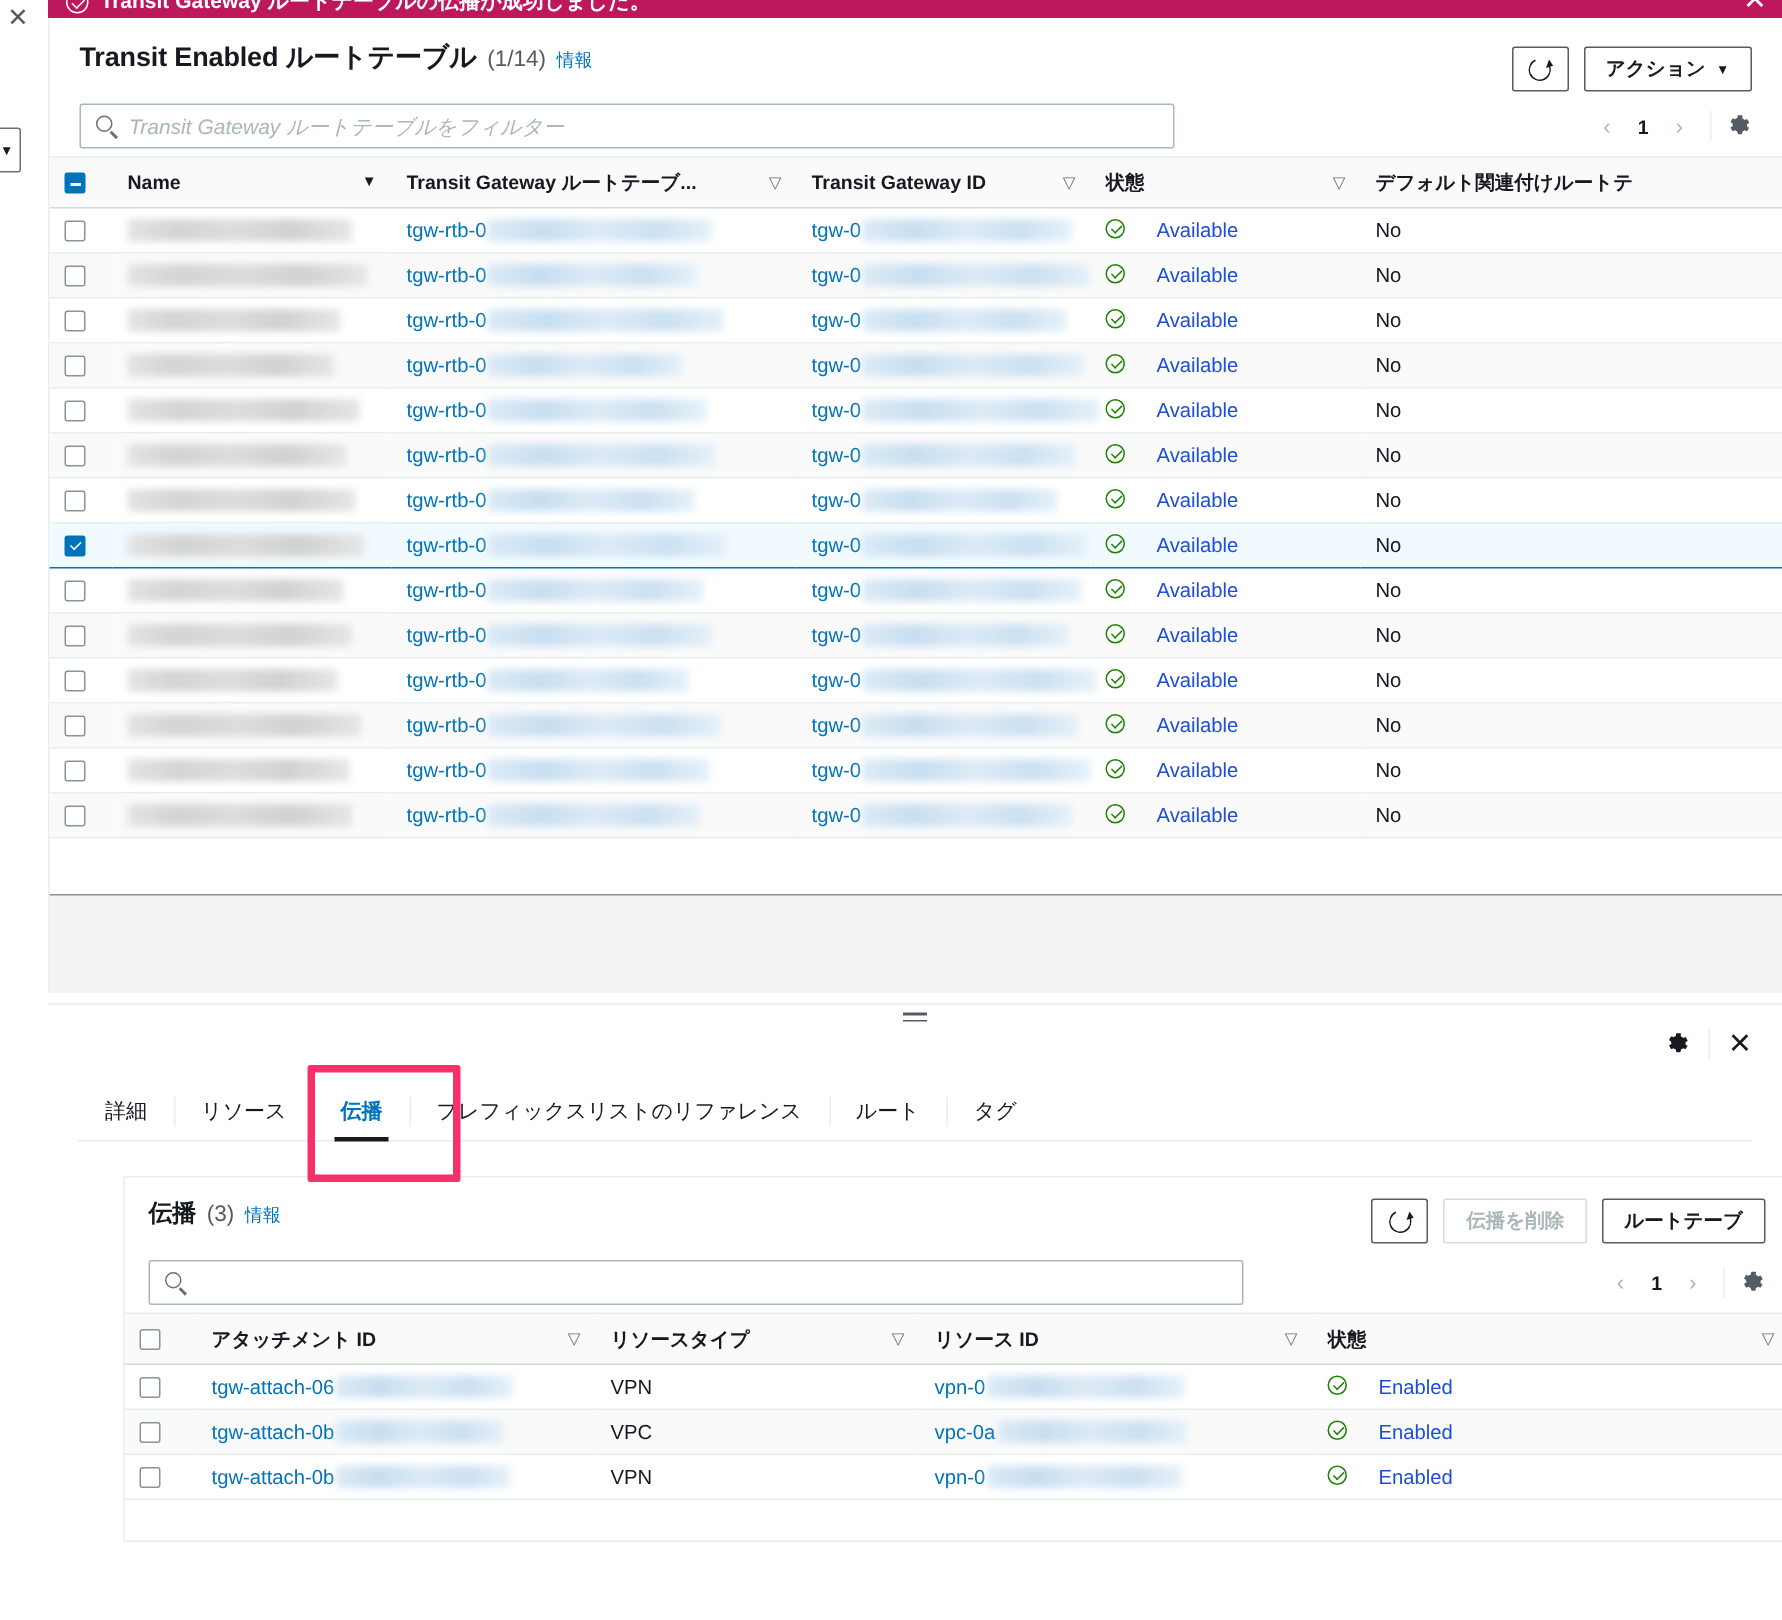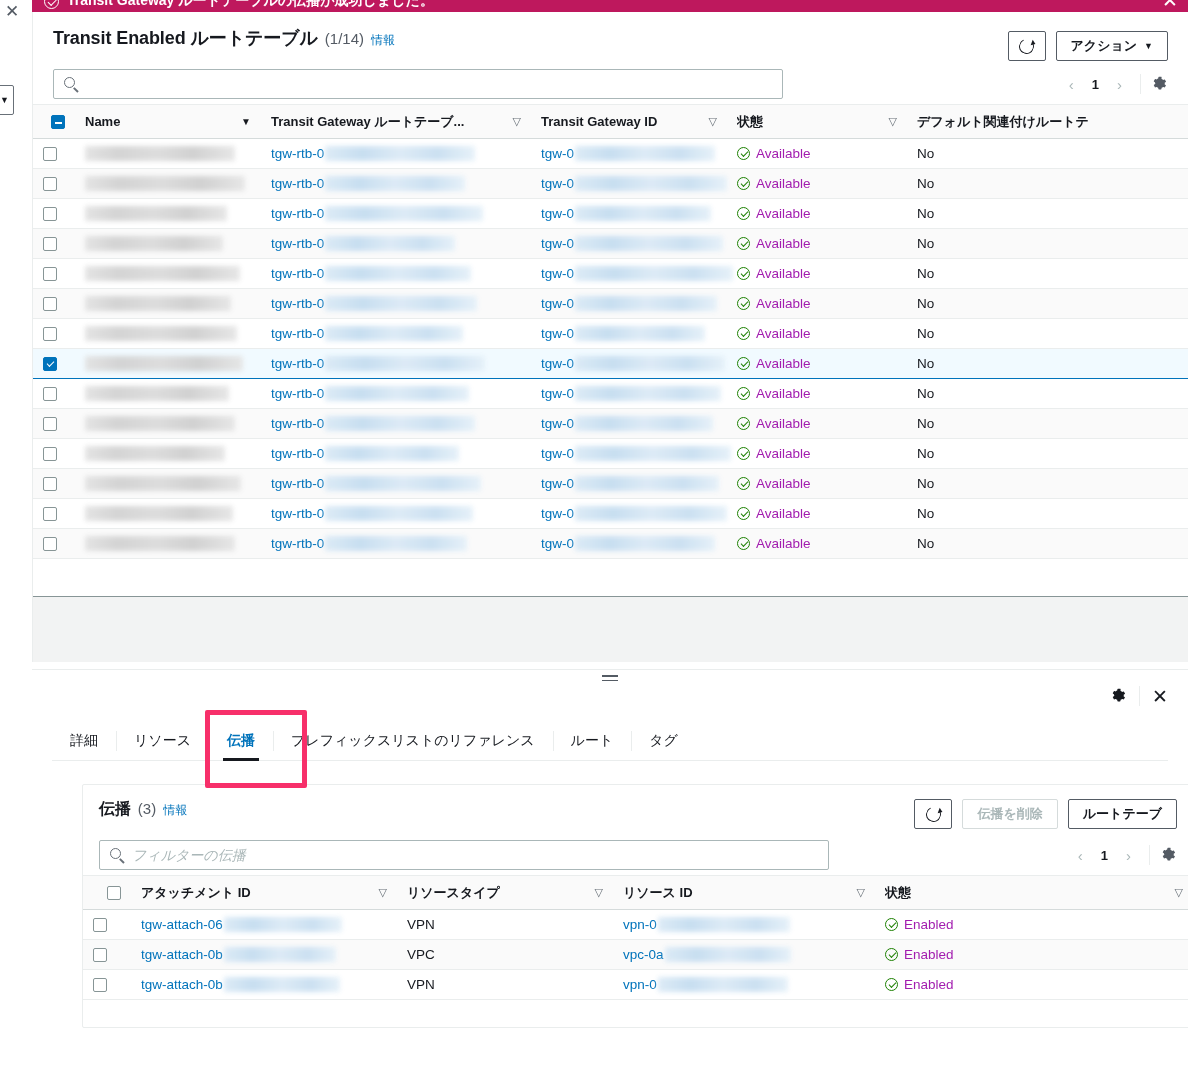--- a/index.html
+++ b/index.html
@@ -128,21 +128,21 @@
   .gear {
     width: 17px; height: 17px; cursor: pointer;
     position: relative; display: inline-block;
   }
   .gear svg { display: block; }
 
   
   table.grid { border-collapse: collapse; table-layout: fixed; }
   table.grid th {
     font-size: 13px; font-weight: bold; color: #16191f;
-    text-align: right; height: 34px; padding: 0 10px;
+    text-align: left; height: 34px; padding: 0 10px;
     background: #fafafa; border-top: 1px solid #eaeded;
     border-bottom: 1px solid #d5dbdb; white-space: nowrap;
     vertical-align: middle;
   }
   table.grid th .thwrap { display: flex; align-items: center; justify-content: space-between; }
   table.grid th .lbl { overflow: hidden; text-overflow: ellipsis; }
   .sort-filled { font-size: 10px; color: #16191f; margin-left: 8px; }
   .sort-hollow { font-size: 11px; color: #687078; margin-left: 8px; }
   table.grid td {
     font-size: 13.5px; height: 30px; padding: 0 10px;
@@ -167,21 +167,21 @@
     border-left: 1.8px solid #fff; border-bottom: 1.8px solid #fff;
     transform: rotate(-45deg);
   }
   .cb.indet {
     background: #0073bb; border-color: #0073bb; position: relative;
   }
   .cb.indet::after {
     content: ""; position: absolute; left: 2.5px; top: 5.5px;
     width: 7px; height: 2px; background: #fff;
   }
-  .status { display: flex; align-items: center; gap: 6px; color: #a21caf; }
+  .status { display: flex; align-items: flex-start; gap: 21px; color: #1d4ed8; }
   .status .ring {
     width: 13px; height: 13px; border: 1.5px solid #1d8102;
     border-radius: 50%; position: relative; flex: none;
   }
   .status .ring::after {
     content: ""; position: absolute; left: 2.5px; top: 3.4px;
     width: 6px; height: 3px;
     border-left: 1.5px solid #1d8102; border-bottom: 1.5px solid #1d8102;
     transform: rotate(-45deg);
   }
@@ -305,20 +305,21 @@
         <div class="btn">
           <span>アクション</span>
           <span class="caret">▼</span>
         </div>
       </div>
     </div>
 
     <div class="filter-row">
       <div class="search-box" style="width:730px;">
         <span class="mag"></span>
+        <input type="text" value="" placeholder="Transit Gateway ルートテーブルをフィルター" style="">
       </div>
       <div class="pager" style="margin-left:auto;">
         <span class="arrow">‹</span>
         <span class="pg">1</span>
         <span class="arrow">›</span>
         <span class="sep"></span>
         <span class="gear">
           <svg width="17" height="17" viewBox="0 0 20 20">
               <path fill="#545b64" d="M10 6.6a3.4 3.4 0 100 6.8 3.4 3.4 0 000-6.8zm0 5.4a2 2 0 110-4 2 2 0 010 4zm7.4-1.2l-1.3-.8c.05-.33.08-.66.08-1s-.03-.67-.08-1l1.3-.8a.6.6 0 00.22-.77l-1.2-2.1a.6.6 0 00-.74-.26l-1.46.55a6.6 6.6 0 00-1.72-1l-.23-1.54A.6.6 0 0011.68 1h-2.4a.6.6 0 00-.59.5l-.23 1.54a6.6 6.6 0 00-1.72 1l-1.46-.55a.6.6 0 00-.74.26l-1.2 2.1a.6.6 0 00.22.77l1.3.8c-.05.33-.8.66-.08 1s.3.67.08 1l-1.3.8a.6.6 0 00-.22.77l1.2 2.1a.6.6 0 00.74.26l1.46-.55c.52.42 1.1.76 1.72 1l.23 1.54c.5.3.3.5.59.5h2.4a.6.6 0 00.59-.5l.23-1.54a6.6 6.6 0 001.72-1l1.46.55a.6.6 0 00.74-.26l1.2-2.1a.6.6 0 00-.22-.77z"></path>
             </svg>
@@ -611,21 +612,20 @@
             <span class="refresh-glyph"></span>
           </div>
           <div class="btn disabled">伝播を削除</div>
           <div class="btn">ルートテーブ</div>
         </div>
       </div>
 
       <div class="prop-filter">
         <div class="search-box" style="width:730px;">
           <span class="mag"></span>
-          <input type="text" value="" placeholder="フィルターの伝播" style="">
         </div>
         <div class="pager" style="margin-left:auto;">
           <span class="arrow">‹</span>
           <span class="pg">1</span>
           <span class="arrow">›</span>
           <span class="sep"></span>
           <span class="gear">
             <svg width="17" height="17" viewBox="0 0 20 20">
                 <path fill="#545b64" d="M10 6.6a3.4 3.4 0 100 6.8 3.4 3.4 0 000-6.8zm0 5.4a2 2 0 110-4 2 2 0 010 4zm7.4-1.2l-1.3-.8c.05-.33.08-.66.08-1s-.03-.67-.08-1l1.3-.8a.6.6 0 00.22-.77l-1.2-2.1a.6.6 0 00-.74-.26l-1.46.55a6.6 6.6 0 00-1.72-1l-.23-1.54A.6.6 0 0011.68 1h-2.4a.6.6 0 00-.59.5l-.23 1.54a6.6 6.6 0 00-1.72 1l-1.46-.55a.6.6 0 00-.74.26l-1.2 2.1a.6.6 0 00.22.77l1.3.8c-.05.33-.8.66-.08 1s.3.67.08 1l-1.3.8a.6.6 0 00-.22.77l1.2 2.1a.6.6 0 00.74.26l1.46-.55c.52.42 1.1.76 1.72 1l.23 1.54c.5.3.3.5.59.5h2.4a.6.6 0 00.59-.5l.23-1.54a6.6 6.6 0 001.72-1l1.46.55a.6.6 0 00.74-.26l1.2-2.1a.6.6 0 00-.22-.77z"></path>
               </svg>

